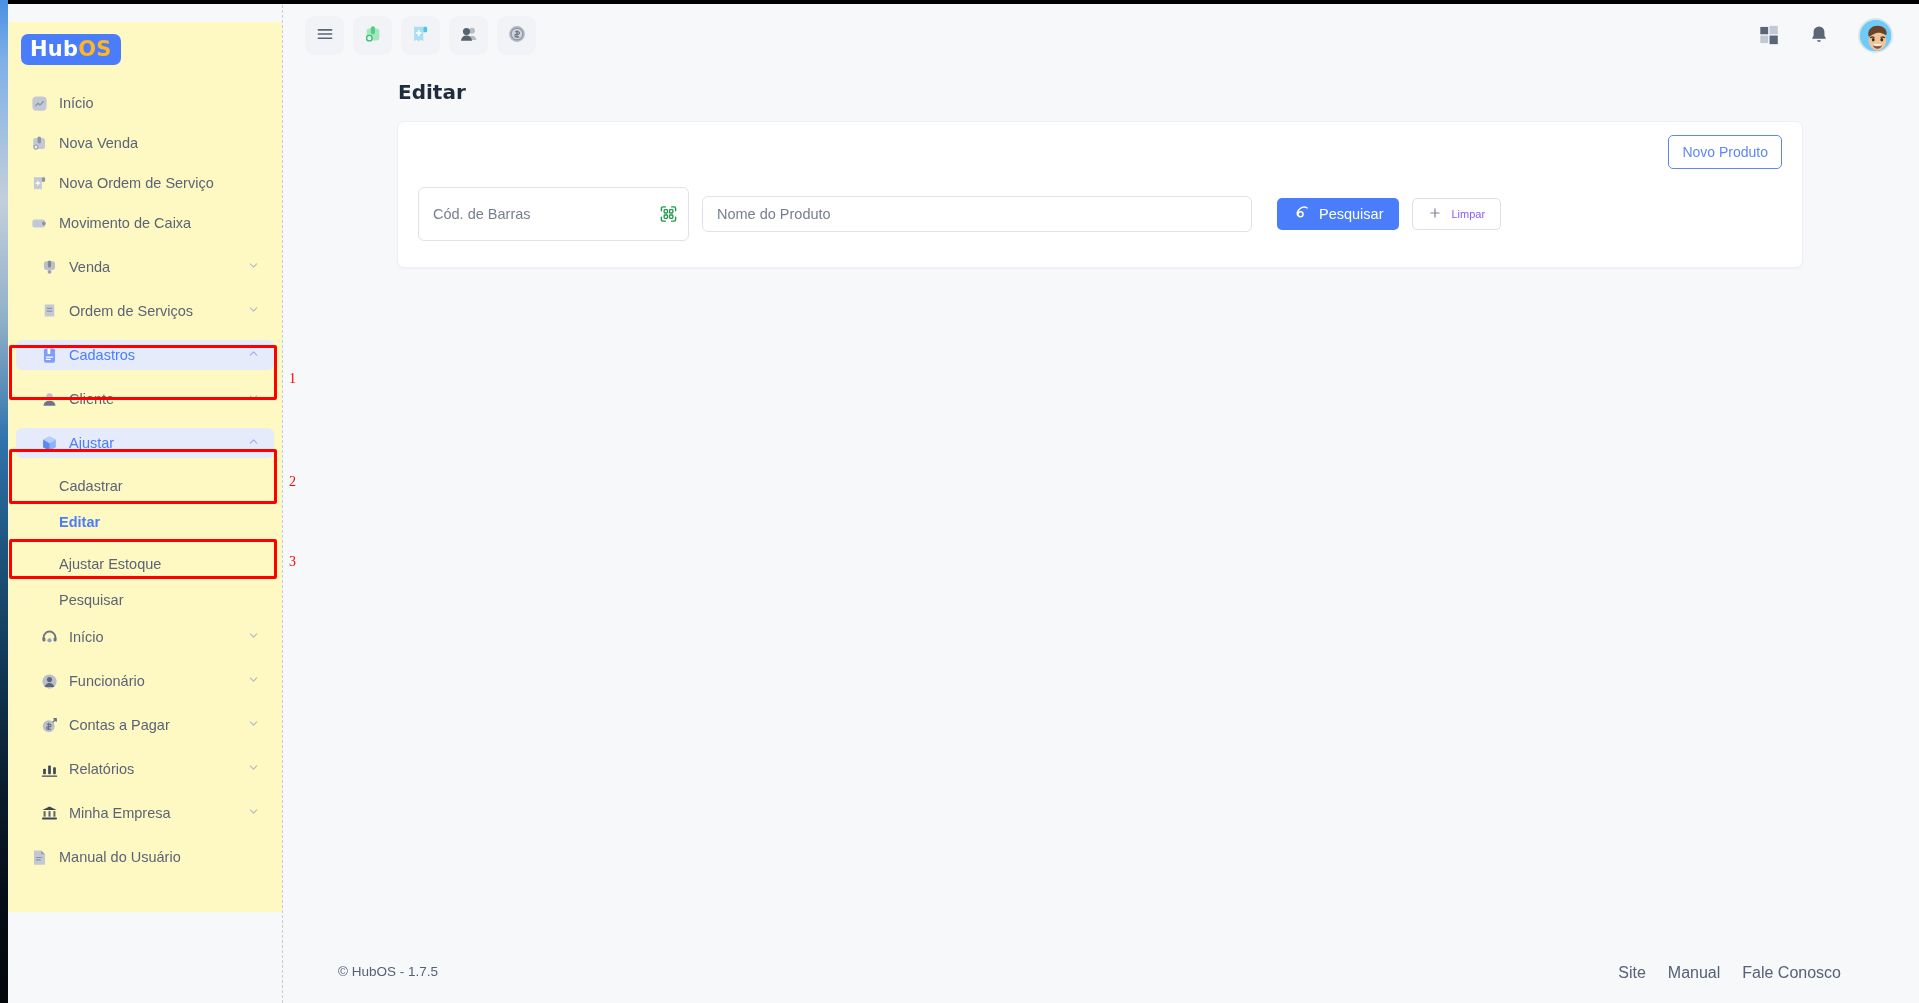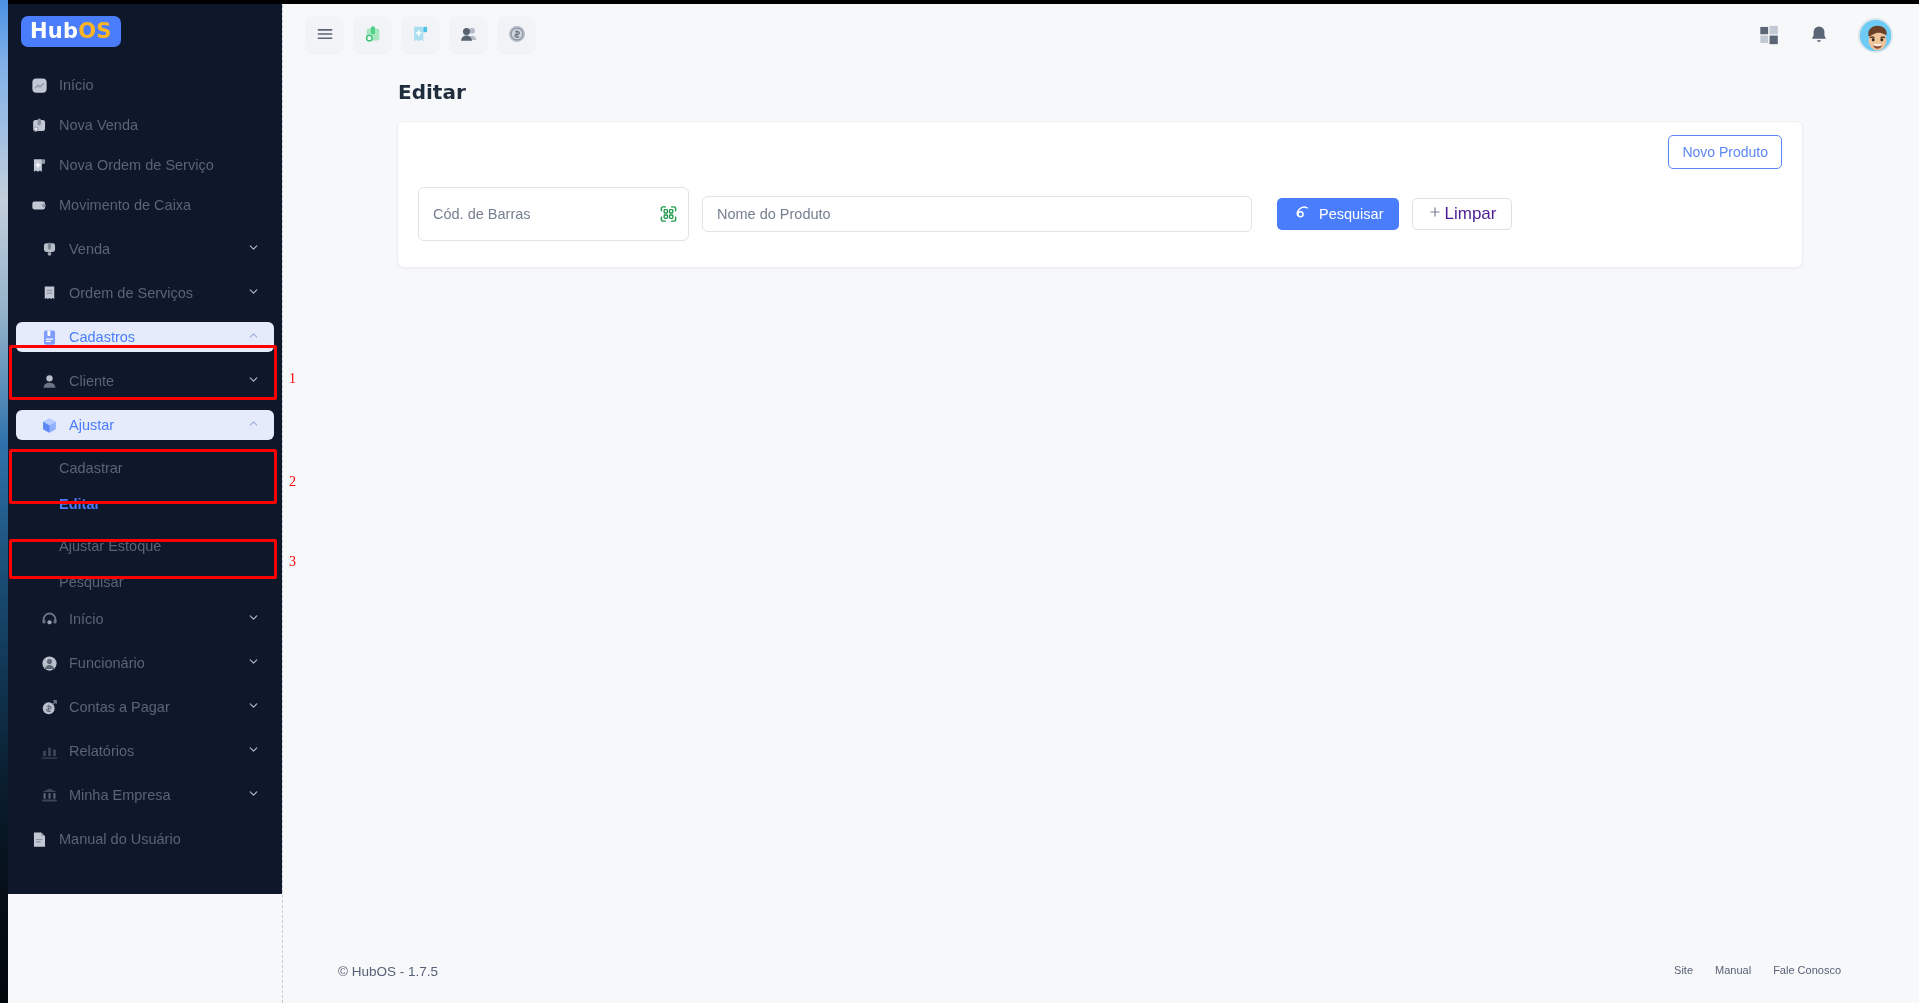--- a/index.html
+++ b/index.html
@@ -17,22 +17,22 @@
                 #0a1e2e 78%, #050d16 90%, #02070c 100%);
     z-index: 40;
   }
   .top-black {
     position: absolute; left: 8px; top: 0; width: 1911px; height: 4px;
     background: #000; z-index: 41;
   }
 
   
   .sidebar {
-    position: absolute; left: 8px; top: 4px; width: 274px; height: 890px;
-    background: #0f172a;
+    position: absolute; left: 8px; top: 22px; width: 274px; height: 890px;
+    background: #fef9c3;
     overflow: hidden;
   }
   .sidebar-divider {
     position: absolute; left: 282px; top: 0; width: 0; height: 1003px;
     border-left: 1px dashed #c8ccd2;
     z-index: 30;
   }
   .logo-wrap { position: absolute; left: 13px; top: 12px; }
   .logo {
     background: #4a7dfc; border-radius: 7px;
@@ -152,41 +152,41 @@
     cursor: pointer; display: flex;
   }
   .btn-primary {
     display: flex; align-items: center; gap: 9px;
     height: 32px; padding: 0 16px; margin-left: 12px;
     background: #4a7dfc; color: #fff; font-size: 14.5px;
     border: none; border-radius: 5px; cursor: pointer;
     font-family: "Liberation Sans", sans-serif;
   }
   .btn-default {
-    display: flex; align-items: center; gap: 2px;
+    display: flex; align-items: center; gap: 9px;
     height: 32px; padding: 0 15px;
-    background: #fff; color: #4c1d95; font-size: 17px;
+    background: #fff; color: #8b5cf6; font-size: 11px;
     border: 1px solid #dcdfe6; border-radius: 5px; cursor: pointer;
     font-family: "Liberation Sans", sans-serif;
   }
 
   
   .footer {
     position: absolute; left: 283px; bottom: 0; width: 1636px; height: 58px;
   }
   .copyright {
     position: absolute; left: 55px; top: 19px;
     font-size: 13.5px; color: #566076;
   }
   .foot-links {
     position: absolute; right: 78px; top: 19px;
     display: flex; gap: 22px;
   }
   .foot-links a {
-    font-size: 11px; color: #566076; text-decoration: none; cursor: pointer;
+    font-size: 16px; color: #566076; text-decoration: none; cursor: pointer;
   }
 </style>
 </head>
 <body>
 
 <div id="root">
 
   <div class="edge-strip-dark"></div>
   <div class="top-black"></div>
 

